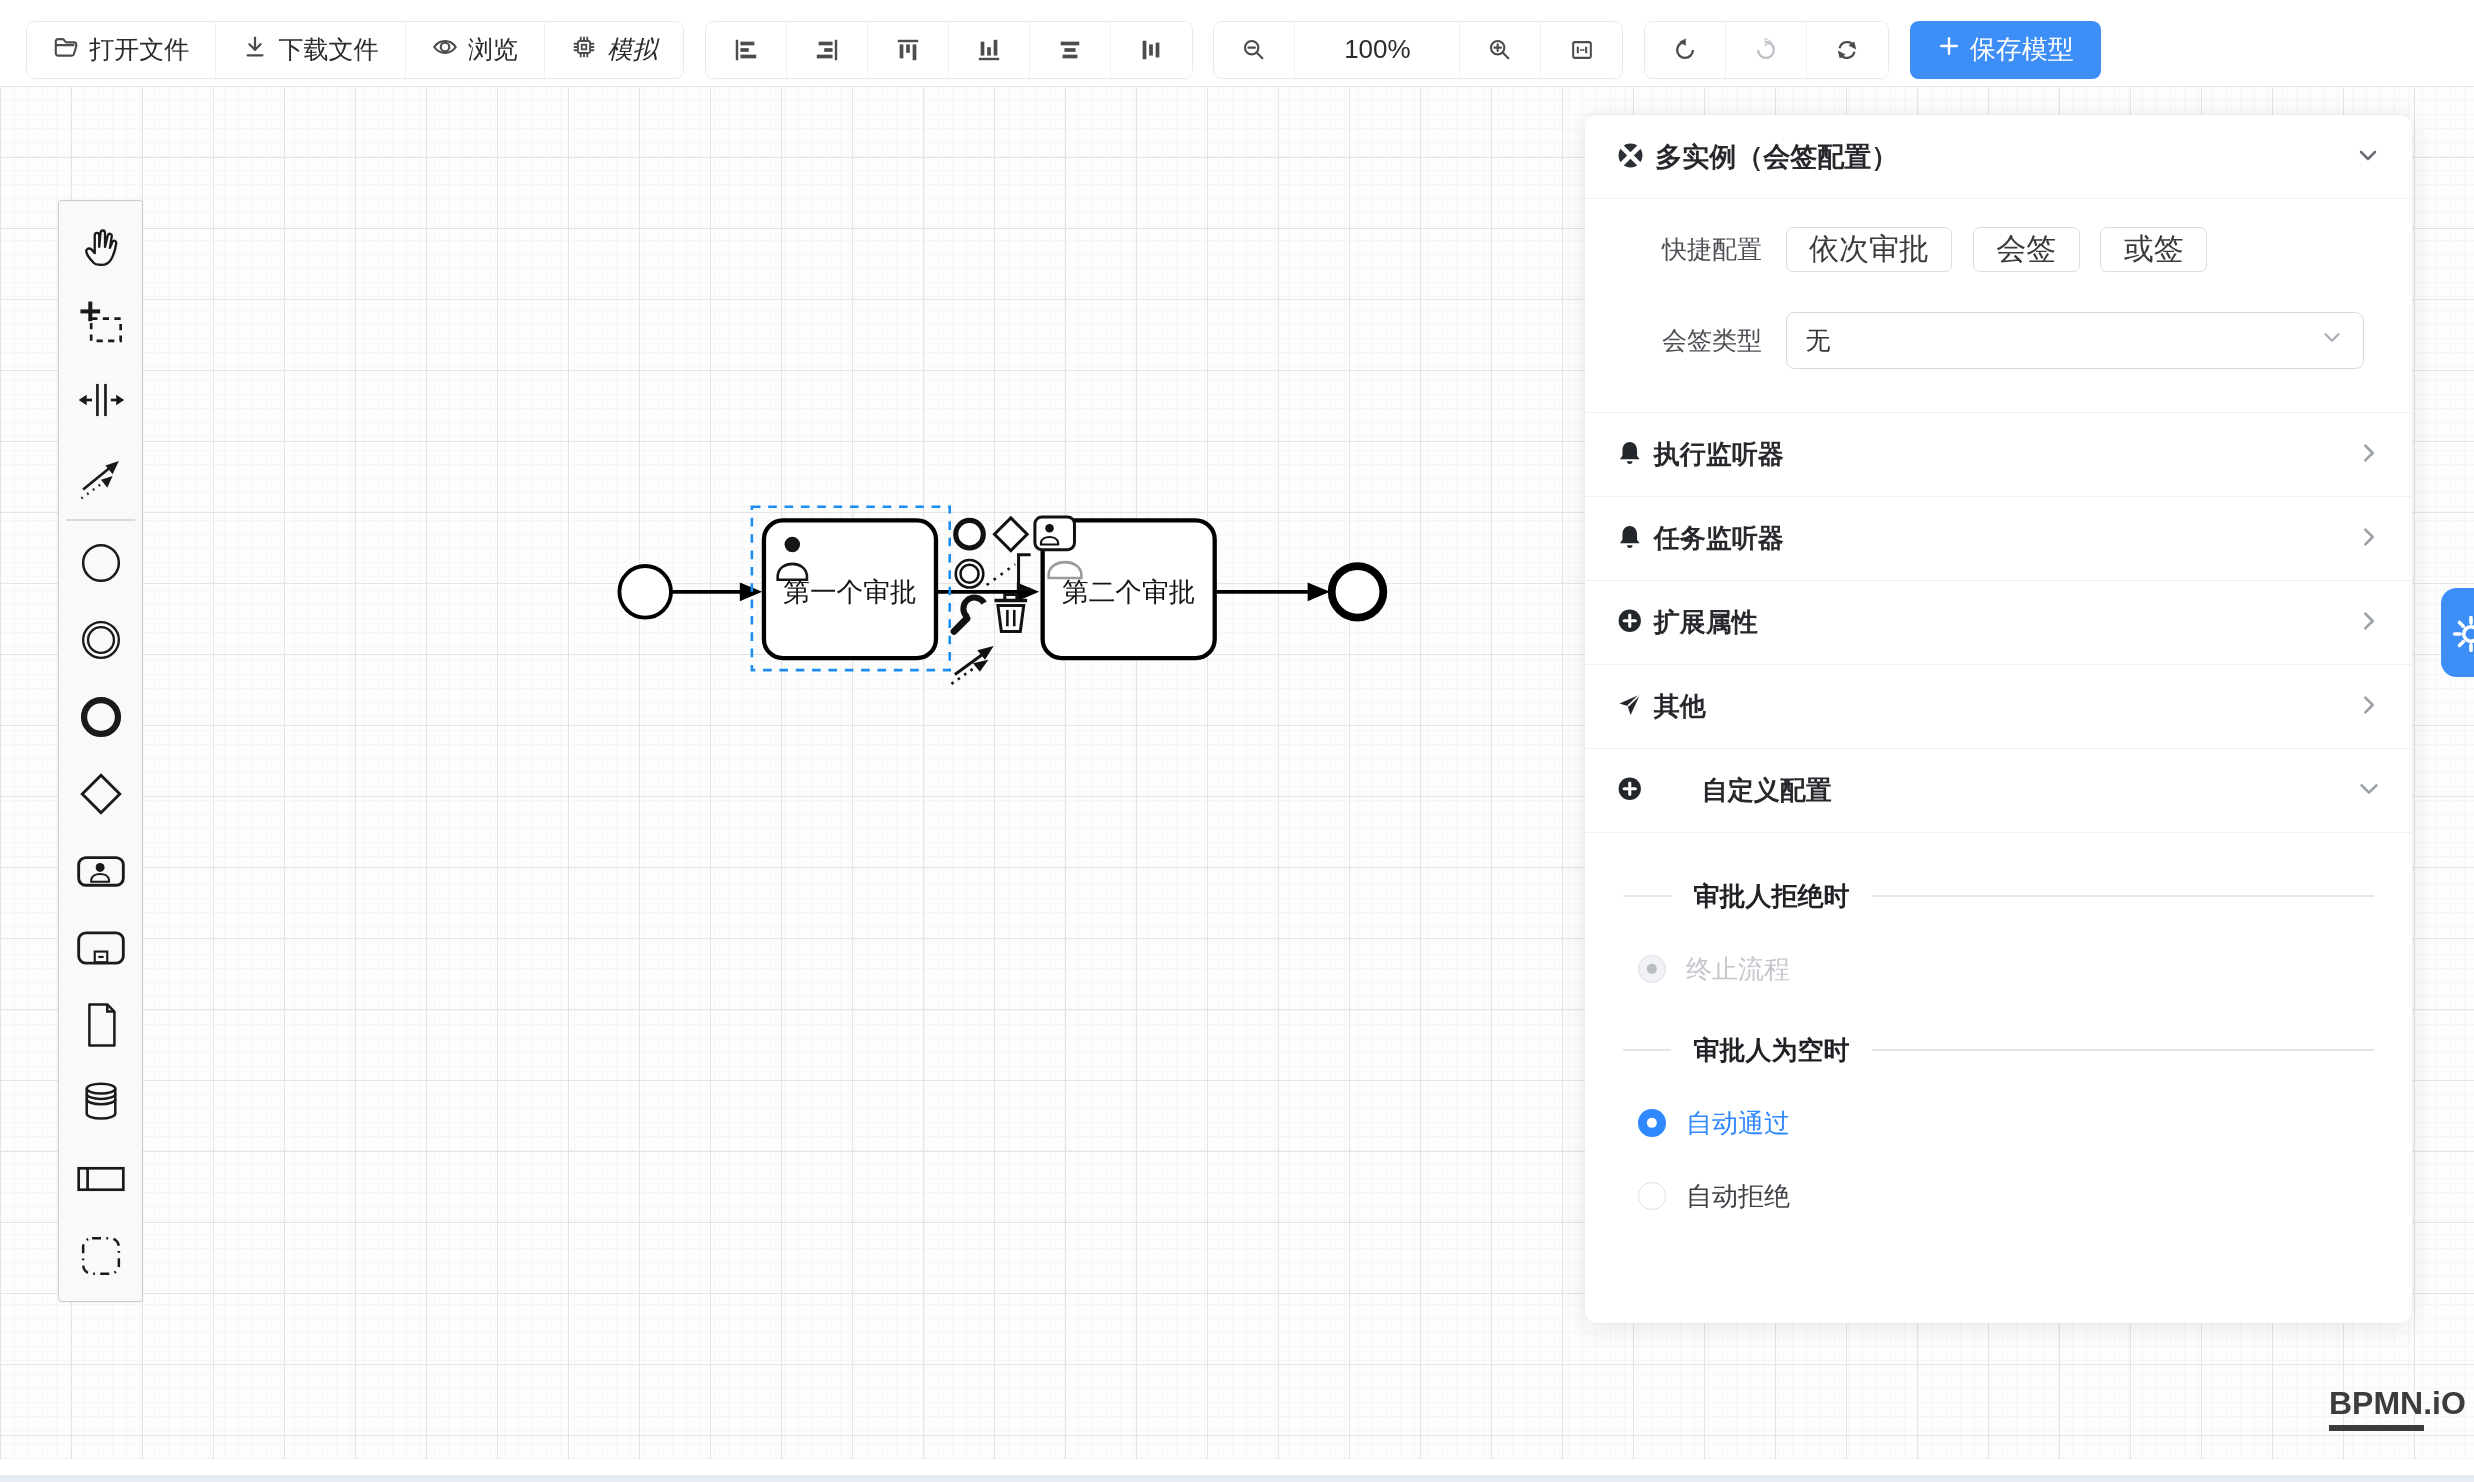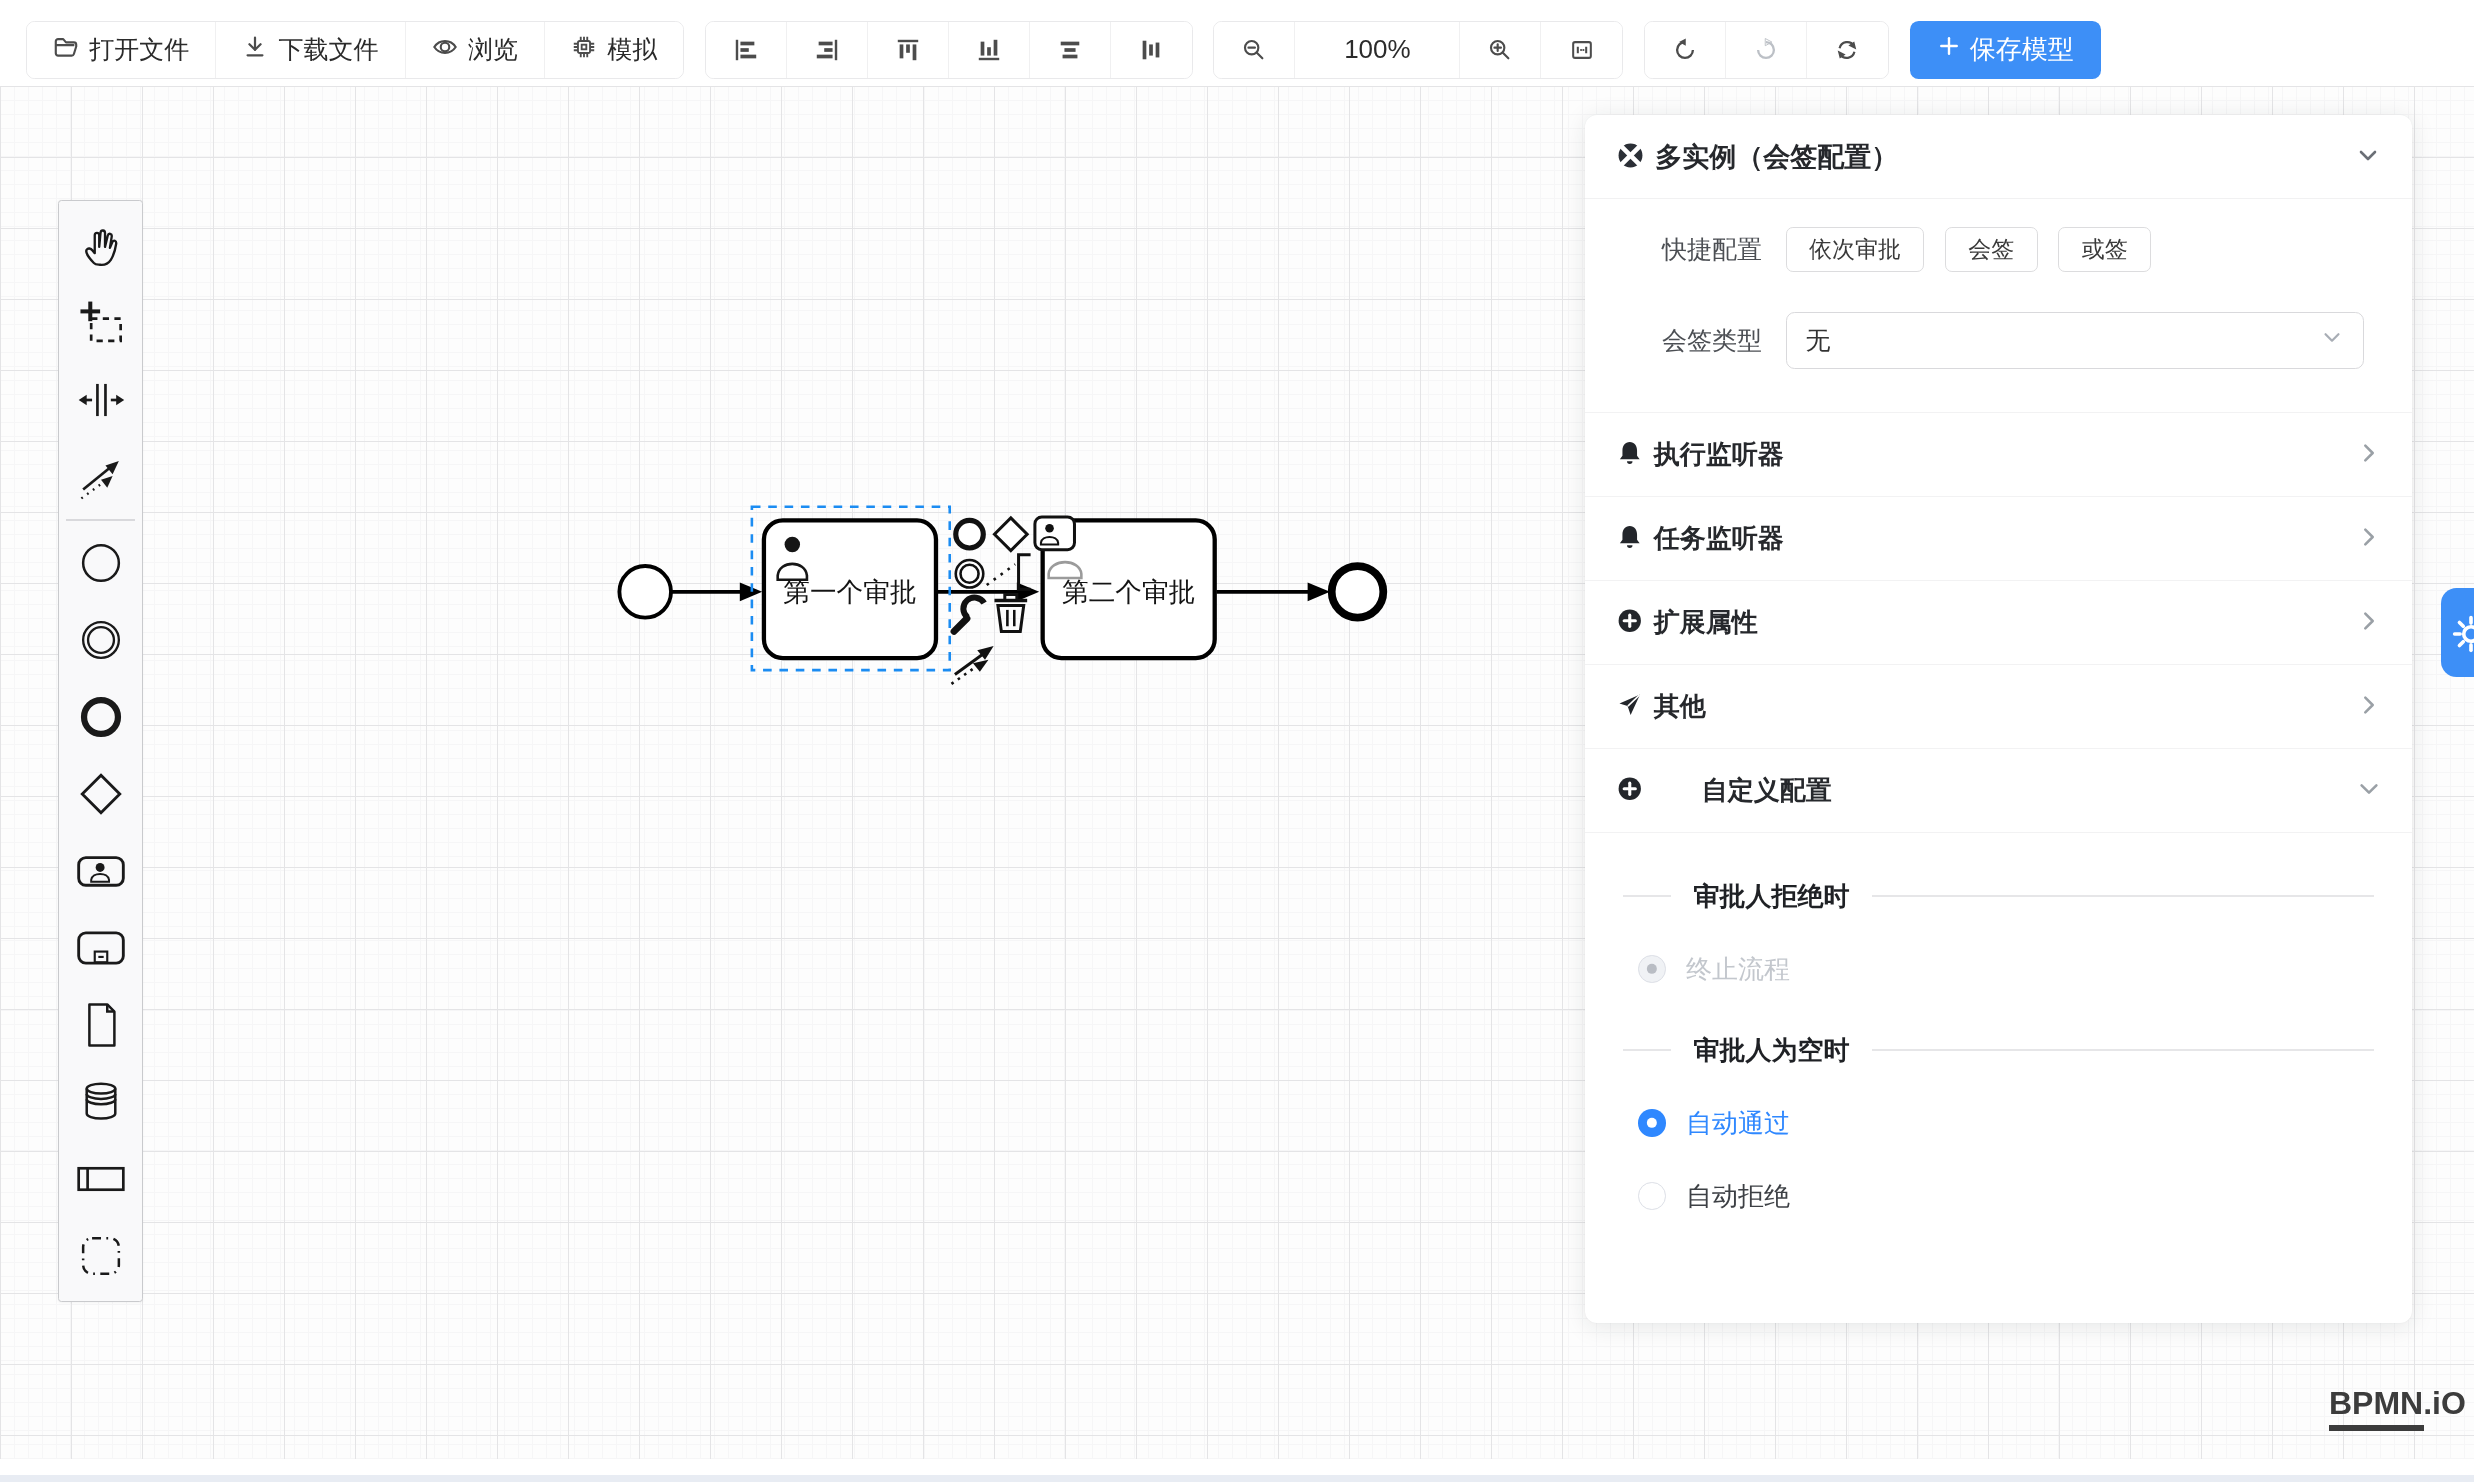--- a/index.html
+++ b/index.html
@@ -16,21 +16,21 @@
       linear-gradient(90deg,#f6f6f7 0.9px, transparent 0.9px);
     background-size:71px 71px,71px 71px,14px 14px,14px 14px;}
   svg.diagram{position:absolute;left:0;top:86px;width:2475px;height:1373px;}
   svg.diagram text{font-family:"Liberation Sans","DejaVu Sans",sans-serif;font-size:31px;fill:#141414;text-anchor:middle;}
 
   
   .toolbar{position:absolute;left:26px;top:20.6px;height:58px;display:flex;gap:20.6px;align-items:stretch;z-index:20;}
   .tb-group{display:flex;background:#fff;border:1.7px solid #e9e9eb;border-radius:8.6px;overflow:hidden;}
   .tb-btn{display:flex;align-items:center;justify-content:center;gap:10.3px;padding:0 26px;
           font-size:25px;color:#2b2b2b;background:#fff;border:none;border-right:1.7px solid #f0f0f1;cursor:pointer;white-space:nowrap;}
-  .tb-btn:last-child{border-right:none;}
+  .tb-btn:last-child{border-right:none;font-style:italic;}
   .tb-icon-btn{width:81px;padding:0;}
   .tb-zoom-level{width:112px;font-size:26px;color:#2b2b2b;}
   .save-btn{display:flex;align-items:center;gap:8.6px;background:#3d8ff7;color:#fff;border:none;border-radius:8.6px;
             padding:0 27.5px;font-size:26px;cursor:pointer;}
   .disabled svg *{stroke:#bcc0c6 !important;fill:none;}
 
   
   .palette{position:absolute;left:58px;top:200px;width:83px;background:#f9f9fa;border:1.7px solid #c9cacd;
            border-radius:3.4px;z-index:10;padding:6.9px 0;box-shadow:0 0.9px 3.4px rgba(0,0,0,.04);}
   .pal-item{height:77px;display:flex;align-items:center;justify-content:center;cursor:pointer;}
@@ -38,21 +38,21 @@
 
   
   .panel{position:absolute;left:1585px;top:115px;width:827px;height:1208px;background:#fff;border-radius:12px;
          box-shadow:0 3.4px 24px rgba(31,35,41,.10),0 0 1.7px rgba(0,0,0,.06);z-index:15;overflow:hidden;}
   .panel-header{height:83px;display:flex;align-items:center;padding:0 31px;border-bottom:1.7px solid #f1f1f2;}
   .panel-title{font-size:27px;font-weight:600;color:#26282c;margin-left:10.3px;}
   .panel-header .chev{margin-left:auto;cursor:pointer;}
   .form-row{display:flex;align-items:center;padding-left:77px;}
   .form-label{width:103px;font-size:25px;color:#4c4f54;flex:none;}
   .quick-btn{margin-left:20.6px;height:45px;padding:0 22.4px;background:#fff;border:1.7px solid #dcdcde;border-radius:6.9px;
-             font-size:23px;color:#3a3a3a;cursor:pointer;}
+             font-size:30px;color:#3a3a3a;cursor:pointer;}
   .quick-btn:first-of-type{margin-left:20.6px;}
   .select{margin-left:20.6px;width:578px;height:57px;border:1.7px solid #d9d9dc;border-radius:8.6px;display:flex;
           align-items:center;padding:0 19px;font-size:25px;color:#333;cursor:pointer;position:relative;box-sizing:border-box;}
   .select .chev{margin-left:auto;}
   .sections{margin-top:43px;}
   .section-row{height:83px;display:flex;align-items:center;padding:0 31px;border-top:1.7px solid #f2f2f3;cursor:pointer;}
   .section-row:last-child{border-bottom:1.7px solid #f2f2f3;gap:48px;}
   .section-label{font-size:26px;font-weight:600;color:#26282c;margin-left:10.3px;}
   .section-row .chev{margin-left:auto;}
   .group-title{display:flex;align-items:center;padding:0 38px;margin-top:46px;}

